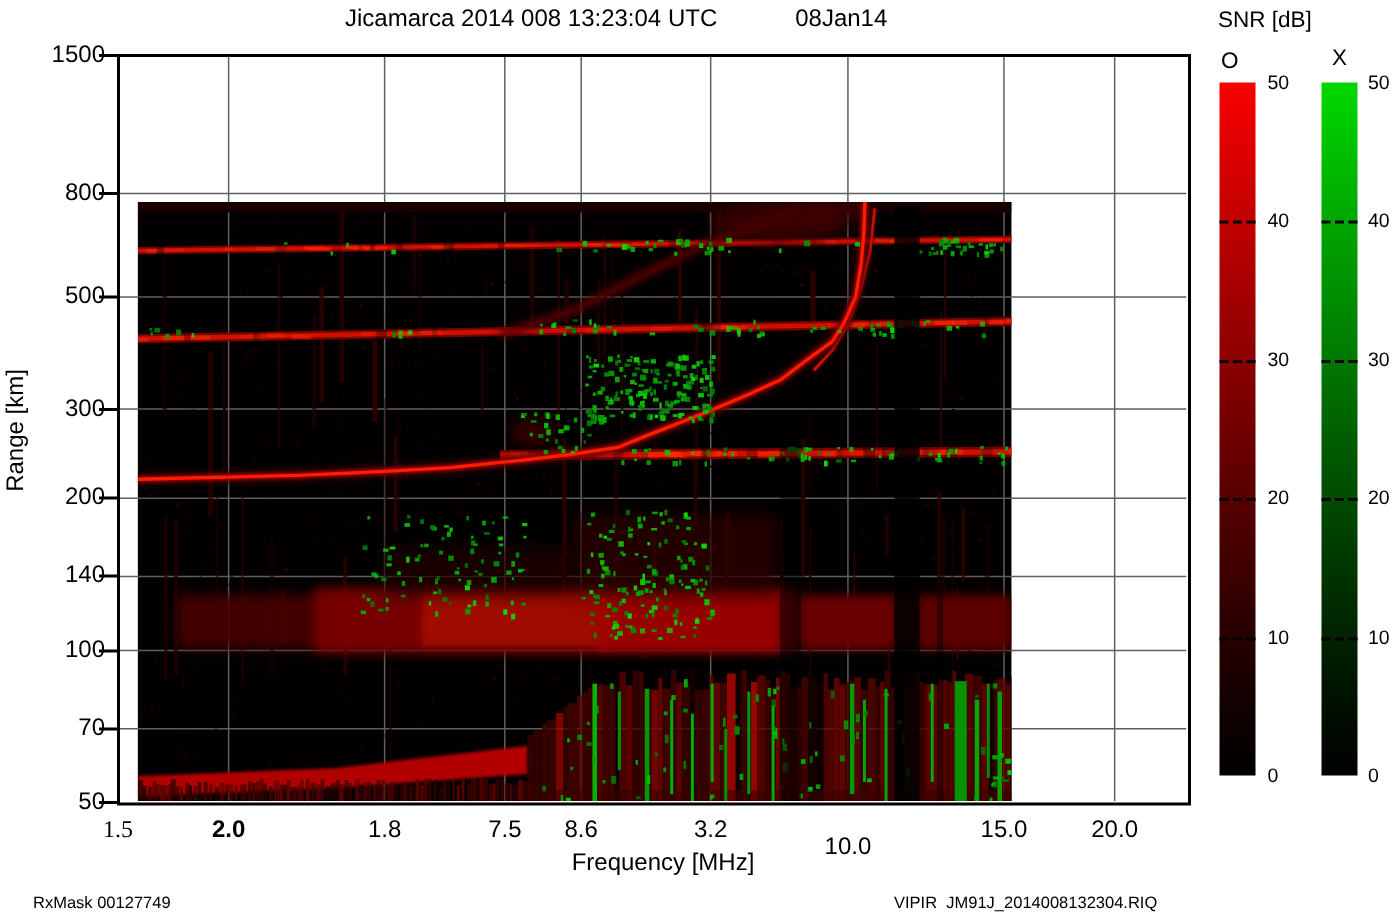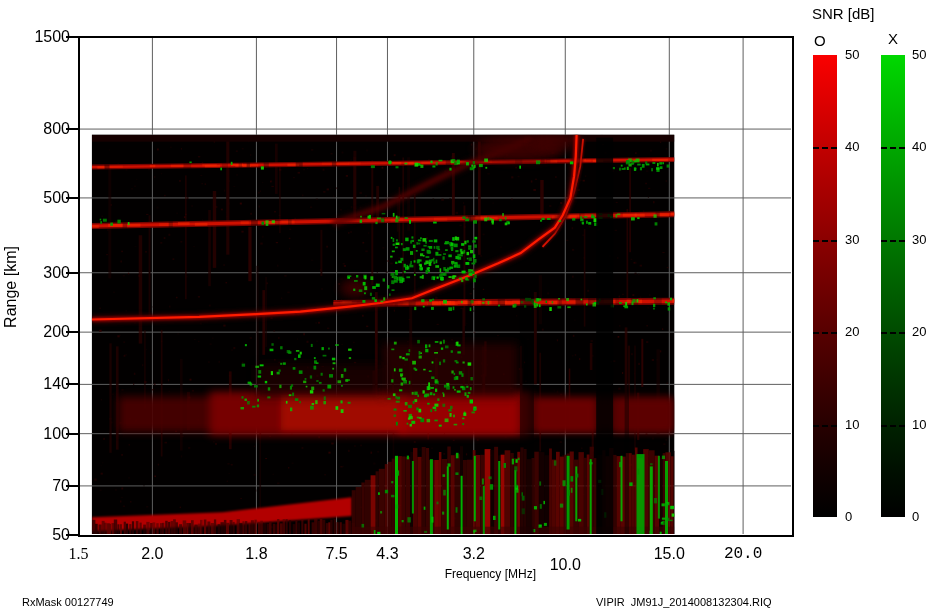--- a/index.html
+++ b/index.html
@@ -4,38 +4,39 @@
 <style>
   html,body{margin:0;padding:0;background:#fff;}
   .canvas{position:relative;width:932px;height:614px;background:#fff;overflow:hidden;
           font-family:"Liberation Sans",sans-serif;color:#000;}
   .abs{position:absolute;}
   .title{left:230px;top:4px;font-size:16px;white-space:pre;}
   .title-date{margin-left:52px;}
   .frame{left:78px;top:36px;width:716px;height:501px;border:2px solid #000;box-sizing:border-box;pointer-events:none;}
   #plot-svg-wrap{left:80px;top:38px;width:711px;height:496px;}
   .ylabel{left:-43px;top:278px;width:108px;text-align:center;font-size:16px;transform:rotate(-90deg);}
-  .xlabel{left:312px;top:567px;width:224px;text-align:right;font-size:12px;}
+  .xlabel{left:330px;top:567px;width:224px;text-align:center;font-size:16px;}
   .tick-label-y{position:absolute;width:52px;text-align:right;font-size:16px;}
   .ytick{position:absolute;width:12px;height:2px;background:#000;}
   .tick-label-x{position:absolute;width:48px;text-align:center;font-size:16px;}
   .cb-title{left:812px;top:5px;font-size:15px;}
   .cb-ox{font-size:15px;}
   .cbar{position:absolute;width:24px;height:462px;top:55px;}
   #cb-o{left:813px;}
   #cb-x{left:881px;}
   .cb-dash{position:absolute;left:0;width:100%;border-top:2px dashed #000;height:0;}
   .cb-ticklbl{position:absolute;font-size:13px;width:30px;}
   .footer{top:596px;font-size:11px;white-space:pre;}
 </style>
 </head>
 <body>
 
 <div class="canvas">
 
+  <div class="abs title"><span>Jicamarca 2014 008 13:23:04 UTC</span><span class="title-date">08Jan14</span></div>
 
   <div class="abs ylabel">Range [km]</div>
   <div class="abs xlabel">Frequency [MHz]</div>
 
   <div class="abs" id="plot-svg-wrap"><svg width="711" height="496" viewBox="0 0 711 496" xmlns="http://www.w3.org/2000/svg">
         <defs>
           <filter id="b1" x="-60%" y="-60%" width="220%" height="220%">
             <feGaussianBlur stdDeviation="1"></feGaussianBlur>
           </filter>
           <filter id="b2" x="-60%" y="-60%" width="220%" height="220%">
@@ -1833,28 +1834,28 @@
       <div class="ytick" style="left: 66px; top: 383.384px;"></div>
       <div class="tick-label-y" style="left: 18px; top: 424.669px;">100</div>
       <div class="ytick" style="left: 66px; top: 432.669px;"></div>
       <div class="tick-label-y" style="left: 18px; top: 476.914px;">70</div>
       <div class="ytick" style="left: 66px; top: 484.914px;"></div>
       <div class="tick-label-y" style="left: 18px; top: 526.2px;">50</div>
       <div class="ytick" style="left: 66px; top: 534.2px;"></div>
     </div>
   <div id="xticks">
       <div class="tick-label-x" style="left: 54.6px; top: 545px; font-family: Liberation Serif, serif;">1.5</div>
-      <div class="tick-label-x" style="left: 128.401px; top: 545px;">2.0</div>
+      <div class="tick-label-x" style="left: 128.401px; top: 545px; font-weight: bold;">2.0</div>
       <div class="tick-label-x" style="left: 232.418px; top: 545px;">1.8</div>
       <div class="tick-label-x" style="left: 312.553px; top: 545px;">7.5</div>
-      <div class="tick-label-x" style="left: 363.463px; top: 545px;">4.3</div>
+      <div class="tick-label-x" style="left: 363.463px; top: 545px;">8.6</div>
       <div class="tick-label-x" style="left: 449.781px; top: 545px;">3.2</div>
       <div class="tick-label-x" style="left: 541.281px; top: 545px; margin-top: 11px;">10.0</div>
       <div class="tick-label-x" style="left: 645.298px; top: 545px;">15.0</div>
-      <div class="tick-label-x" style="left: 719.099px; top: 545px; font-family: Liberation Mono, monospace;">20.0</div>
+      <div class="tick-label-x" style="left: 719.099px; top: 545px;">20.0</div>
     </div>
 
   <div class="abs cb-title">SNR [dB]</div>
   <div class="abs cb-ox" style="left:814px;top:32px;">O</div>
   <div class="abs cb-ox" style="left:888px;top:30px;">X</div>
   <div class="cbar" id="cb-o" style="background: linear-gradient(to top, rgb(0, 0, 0) 0%, rgb(18, 0, 0) 10%, rgb(39, 0, 0) 20%, rgb(63, 0, 0) 30%, rgb(87, 0, 0) 40%, rgb(113, 0, 0) 50%, rgb(139, 0, 0) 60%, rgb(166, 0, 0) 70%, rgb(193, 0, 0) 80%, rgb(221, 0, 0) 90%, rgb(250, 0, 0) 100%);">
       <div class="cb-dash" style="top: 369.6px;"></div>
       <div class="cb-dash" style="top: 277.2px;"></div>
       <div class="cb-dash" style="top: 184.8px;"></div>
       <div class="cb-dash" style="top: 92.4px;"></div>

